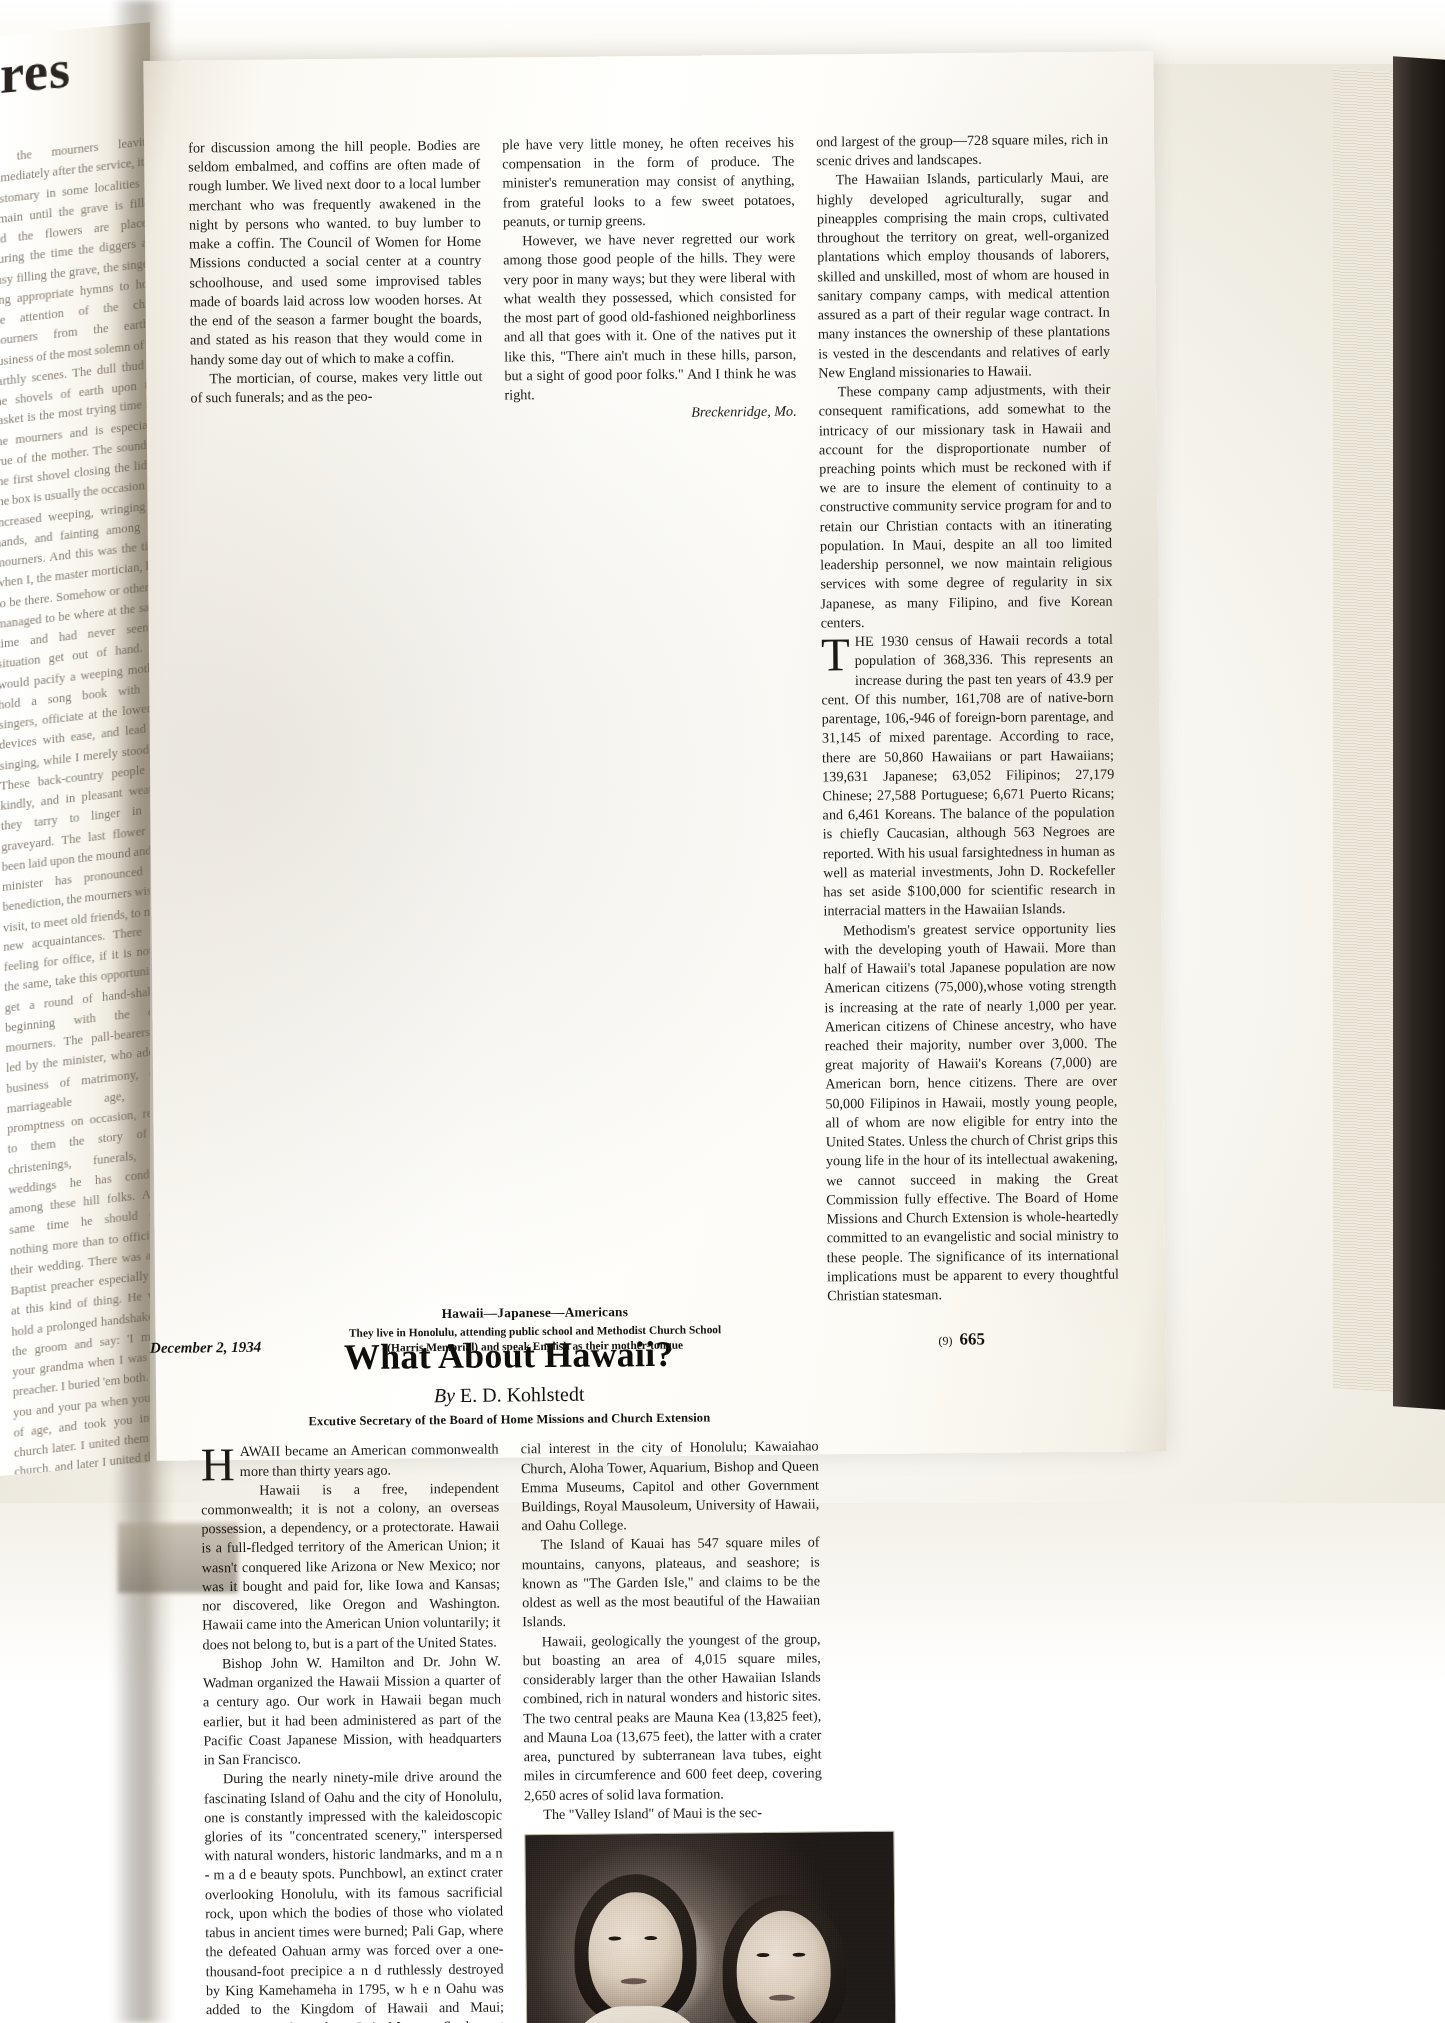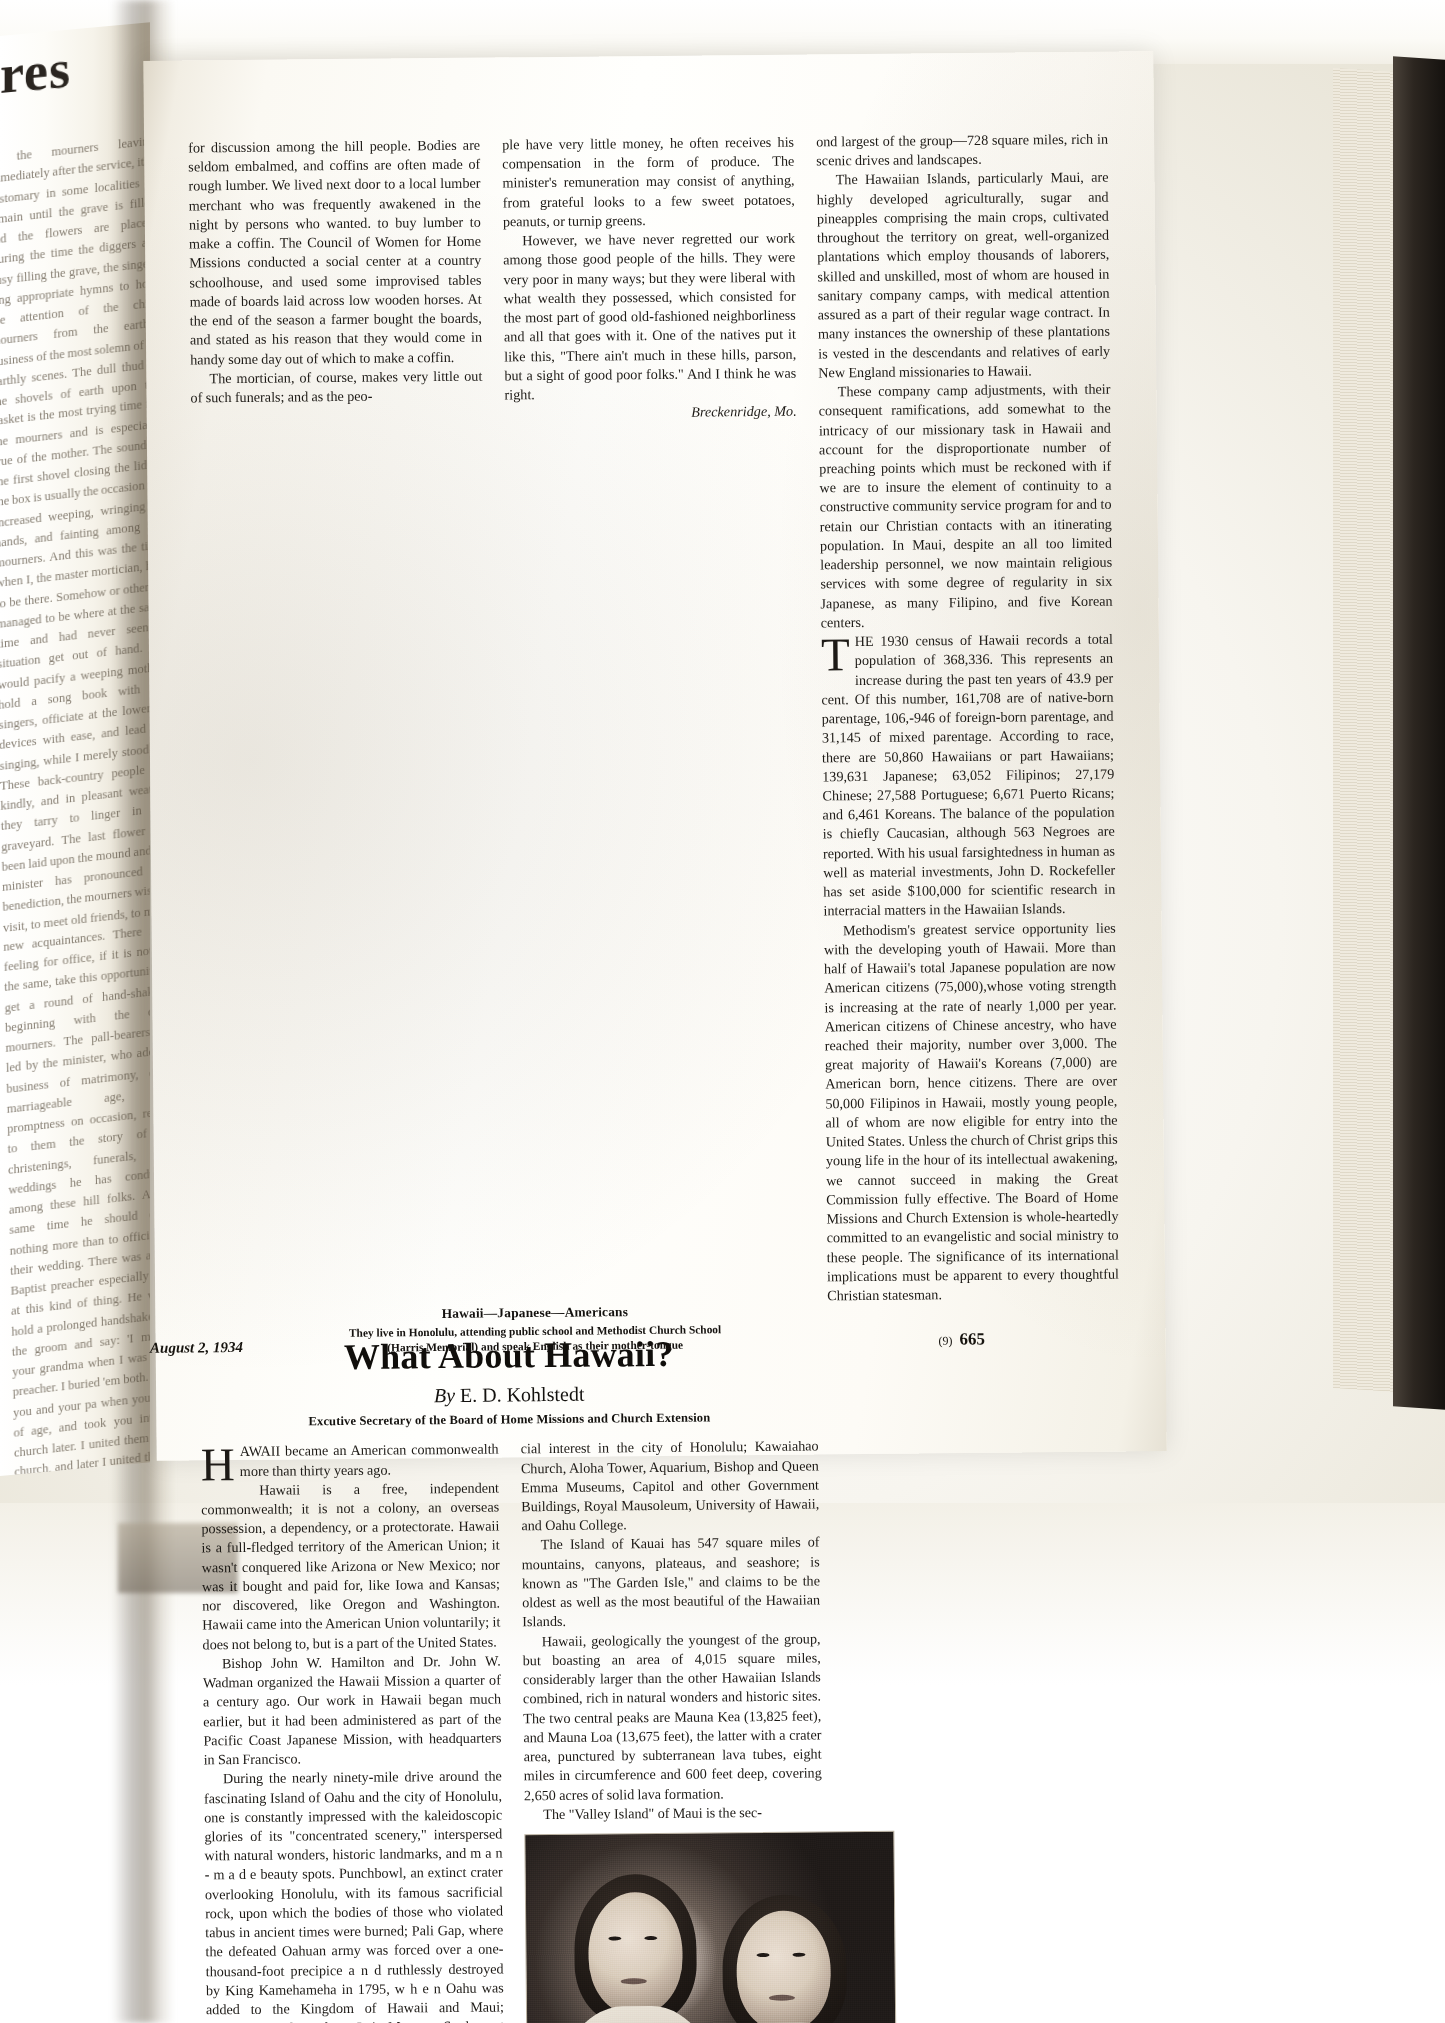--- a/index.html
+++ b/index.html
@@ -355,20 +355,20 @@
     </div>
 
   </div>
 
   <div style="position:absolute; left:330px; top:1296px; width:410px; transform:rotate(-0.55deg); z-index:9;">
     <div class="cap-main">Hawaii—Japanese—Americans</div>
     <div class="cap-sub">They live in Honolulu, attending public school and Methodist Church School (Harris Memorial) and speak English as their mother-tongue</div>
   </div>
 
   <div style="position:absolute; left:150px; top:1338px; width:180px; transform:rotate(-0.55deg); z-index:9;">
-    <span class="f-date">August 2, 1934</span>
+    <span class="f-date">December 2, 1934</span>
   </div>
 
   <div style="position:absolute; left:845px; top:1330px; width:140px; text-align:right; transform:rotate(-0.55deg); z-index:9;">
     <span class="f-pg">(9)</span><span class="f-pgnum">665</span>
   </div>
 
 </div>
 
 </body></html>

